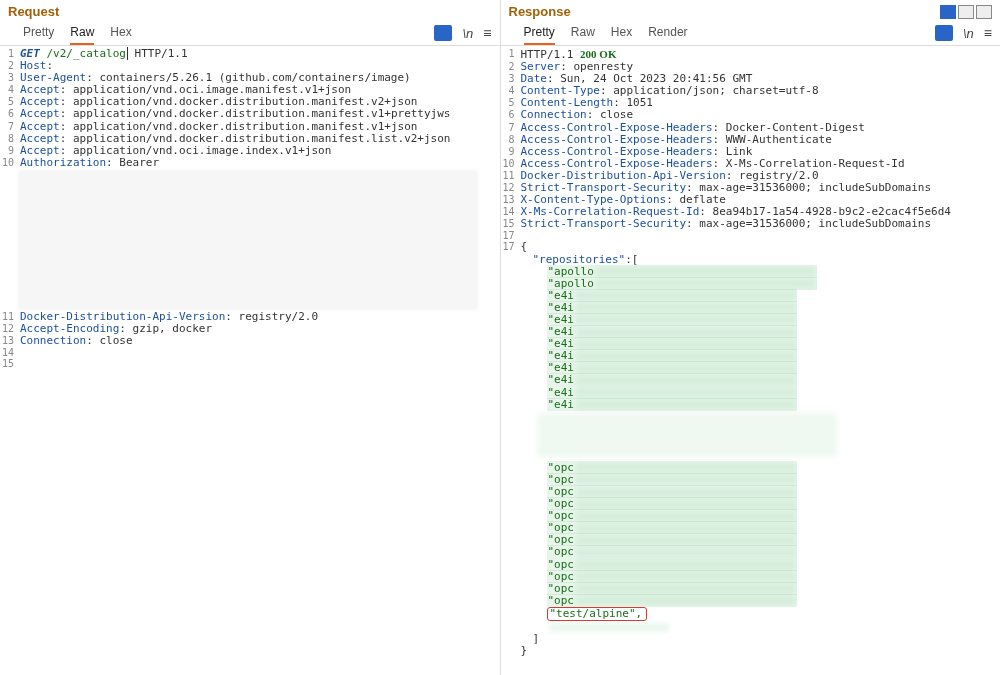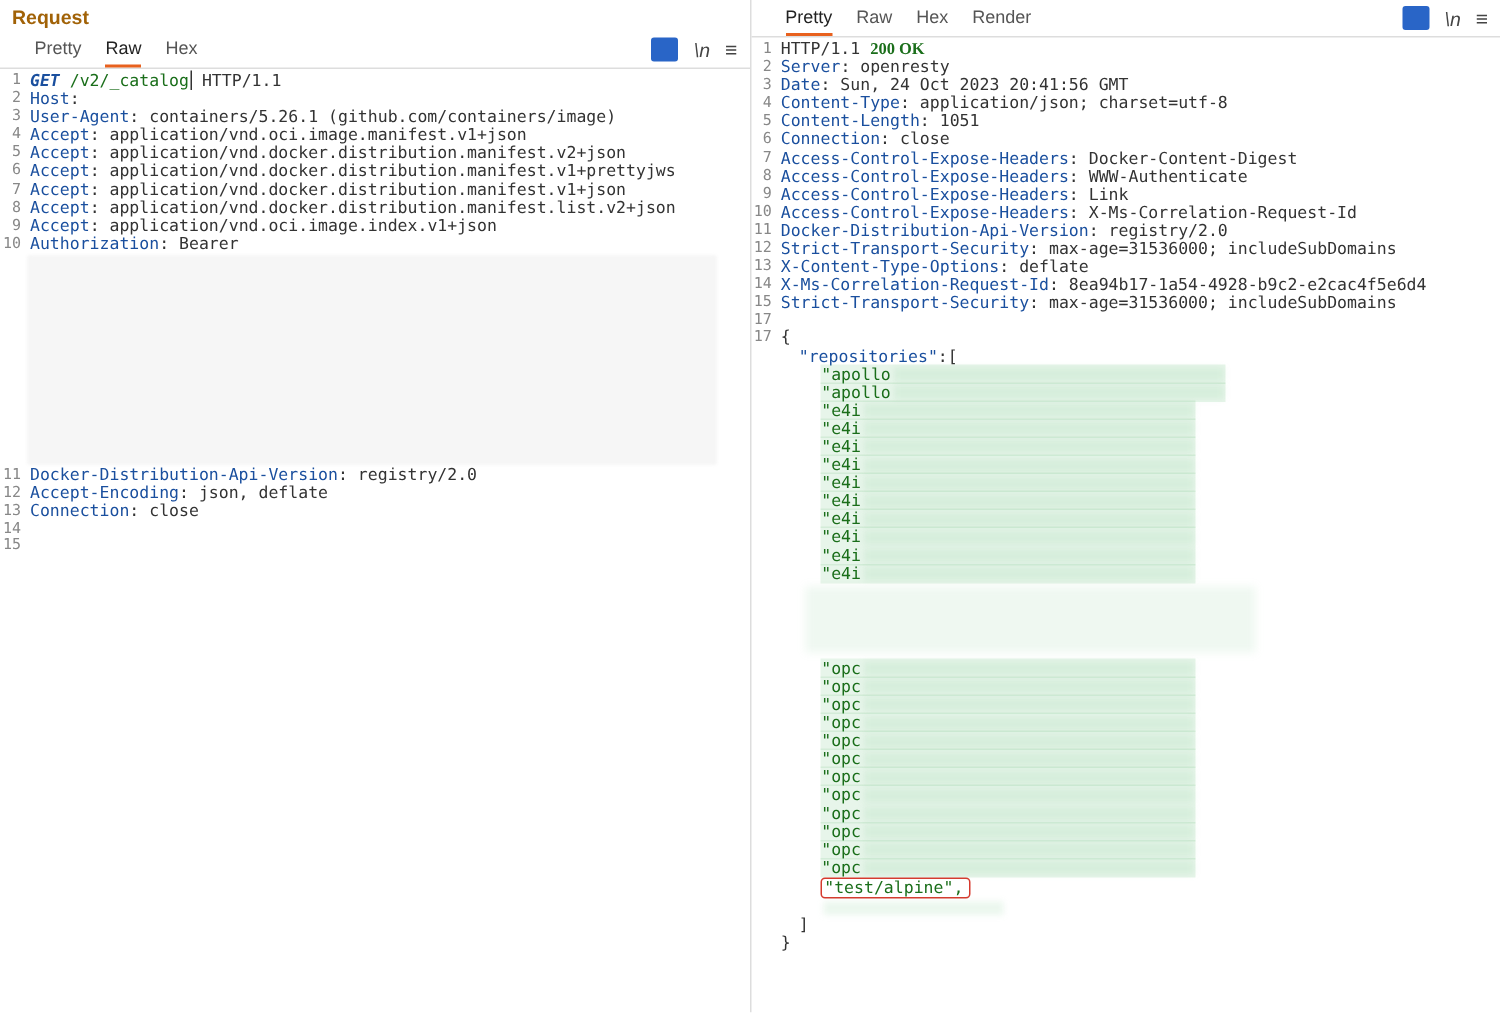--- a/index.html
+++ b/index.html
@@ -67,28 +67,36 @@
       <div class="line"><span class="ln">3</span><span class="lc"><span class="key">User-Agent</span><span class="txt">:</span><span class="txt"> containers/5.26.1 (github.com/containers/image)</span></span></div>
       <div class="line"><span class="ln">4</span><span class="lc"><span class="key">Accept</span><span class="txt">:</span><span class="txt"> application/vnd.oci.image.manifest.v1+json</span></span></div>
       <div class="line"><span class="ln">5</span><span class="lc"><span class="key">Accept</span><span class="txt">:</span><span class="txt"> application/vnd.docker.distribution.manifest.v2+json</span></span></div>
       <div class="line"><span class="ln">6</span><span class="lc"><span class="key">Accept</span><span class="txt">:</span><span class="txt"> application/vnd.docker.distribution.manifest.v1+prettyjws</span></span></div>
       <div class="line"><span class="ln">7</span><span class="lc"><span class="key">Accept</span><span class="txt">:</span><span class="txt"> application/vnd.docker.distribution.manifest.v1+json</span></span></div>
       <div class="line"><span class="ln">8</span><span class="lc"><span class="key">Accept</span><span class="txt">:</span><span class="txt"> application/vnd.docker.distribution.manifest.list.v2+json</span></span></div>
       <div class="line"><span class="ln">9</span><span class="lc"><span class="key">Accept</span><span class="txt">:</span><span class="txt"> application/vnd.oci.image.index.v1+json</span></span></div>
       <div class="line"><span class="ln">10</span><span class="lc"><span class="key">Authorization</span><span class="txt">:</span><span class="txt"> Bearer </span></span></div>
       <div class="blank-blur"></div>
       <div class="line"><span class="ln">11</span><span class="lc"><span class="key">Docker-Distribution-Api-Version</span><span class="txt">:</span><span class="txt"> registry/2.0</span></span></div>
-      <div class="line"><span class="ln">12</span><span class="lc"><span class="key">Accept-Encoding</span><span class="txt">:</span><span class="txt"> json, deflate</span></span></div>
+      <div class="line"><span class="ln">12</span><span class="lc"><span class="key">Accept-Encoding</span><span class="txt">:</span><span class="txt"> gzip, docker</span></span></div>
       <div class="line"><span class="ln">13</span><span class="lc"><span class="key">Connection</span><span class="txt">:</span><span class="txt"> close</span></span></div>
       <div class="line"><span class="ln">14</span><span class="lc"></span></div>
       <div class="line"><span class="ln">15</span><span class="lc"></span></div>
     </div>
   </div>
 
   <div class="pane">
+    <div class="pane-header">
+      <div class="pane-title">Response</div>
+      <div class="view-btns">
+        <span class="view-btn active"></span>
+        <span class="view-btn"></span>
+        <span class="view-btn"></span>
+      </div>
+    </div>
     <div class="tabs-row">
       <div class="tabs">
         <div class="tab active">Pretty</div>
         <div class="tab">Raw</div>
         <div class="tab">Hex</div>
         <div class="tab">Render</div>
       </div>
       <div class="tab-tools">
         <span class="tool-sq"></span>
         <span class="tool-g">\n</span>

